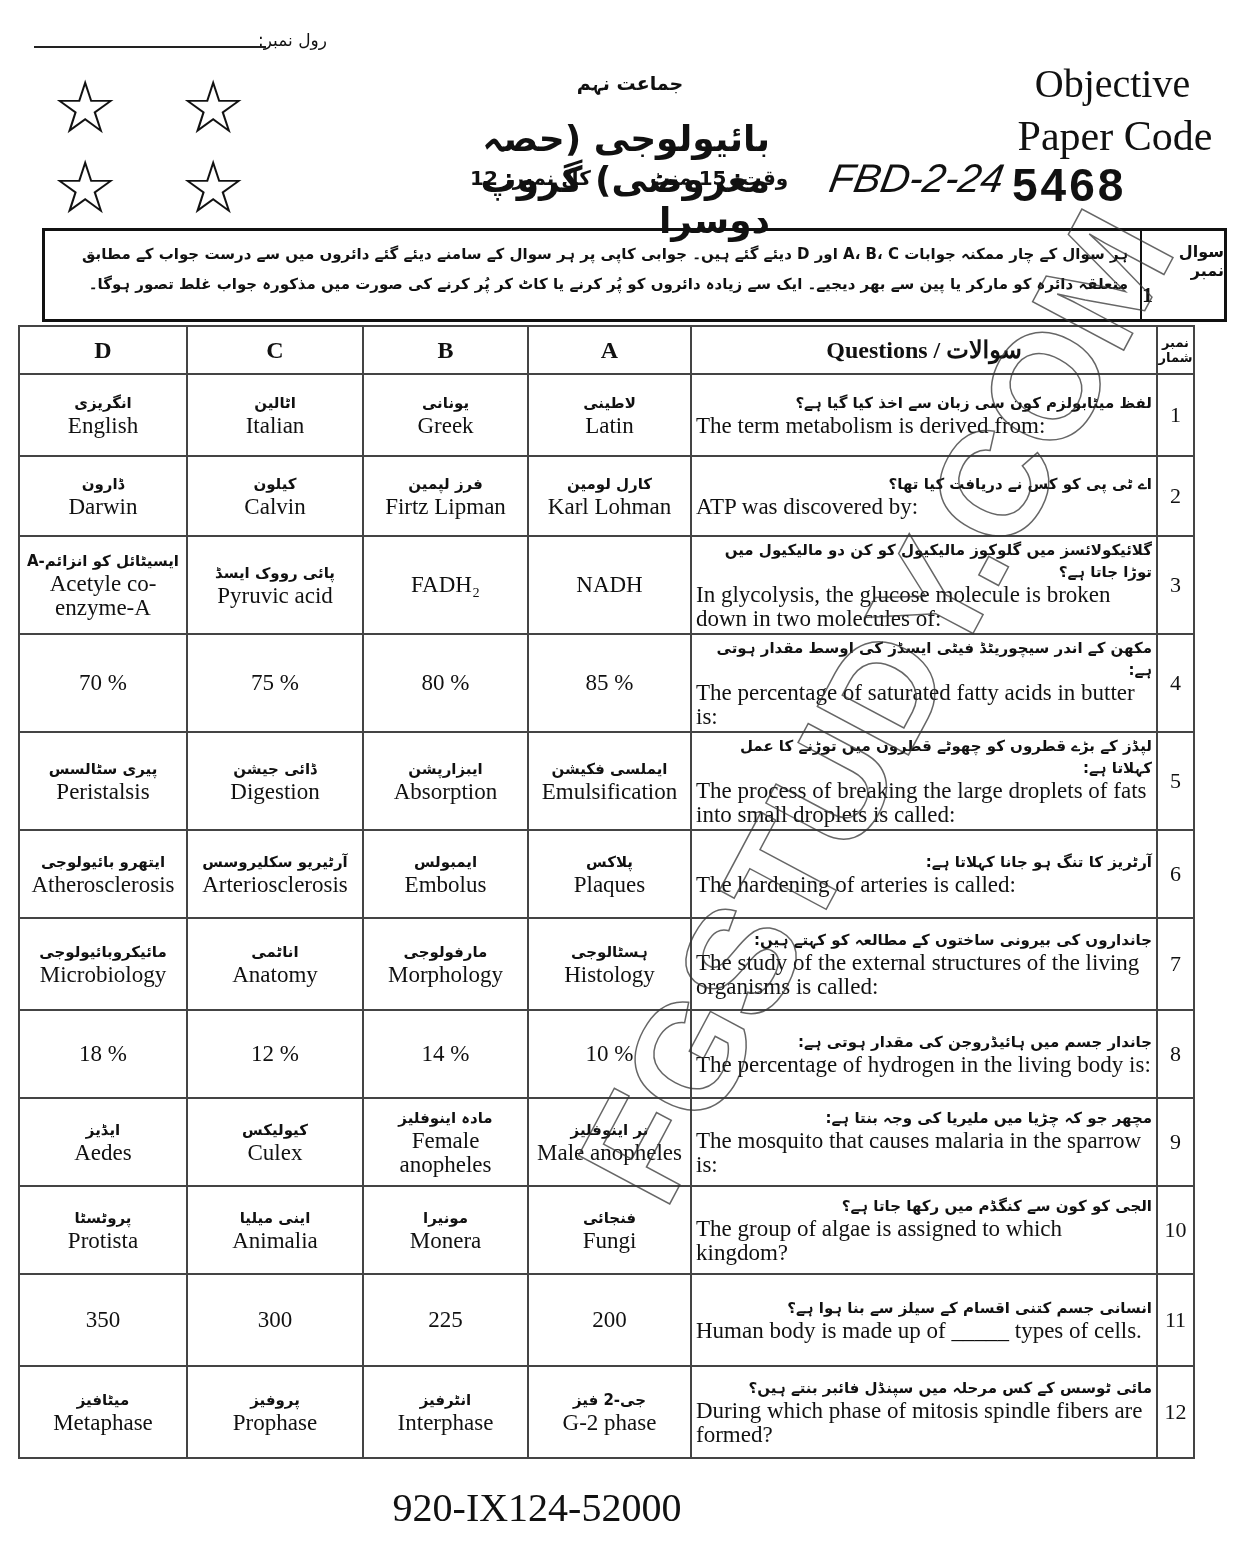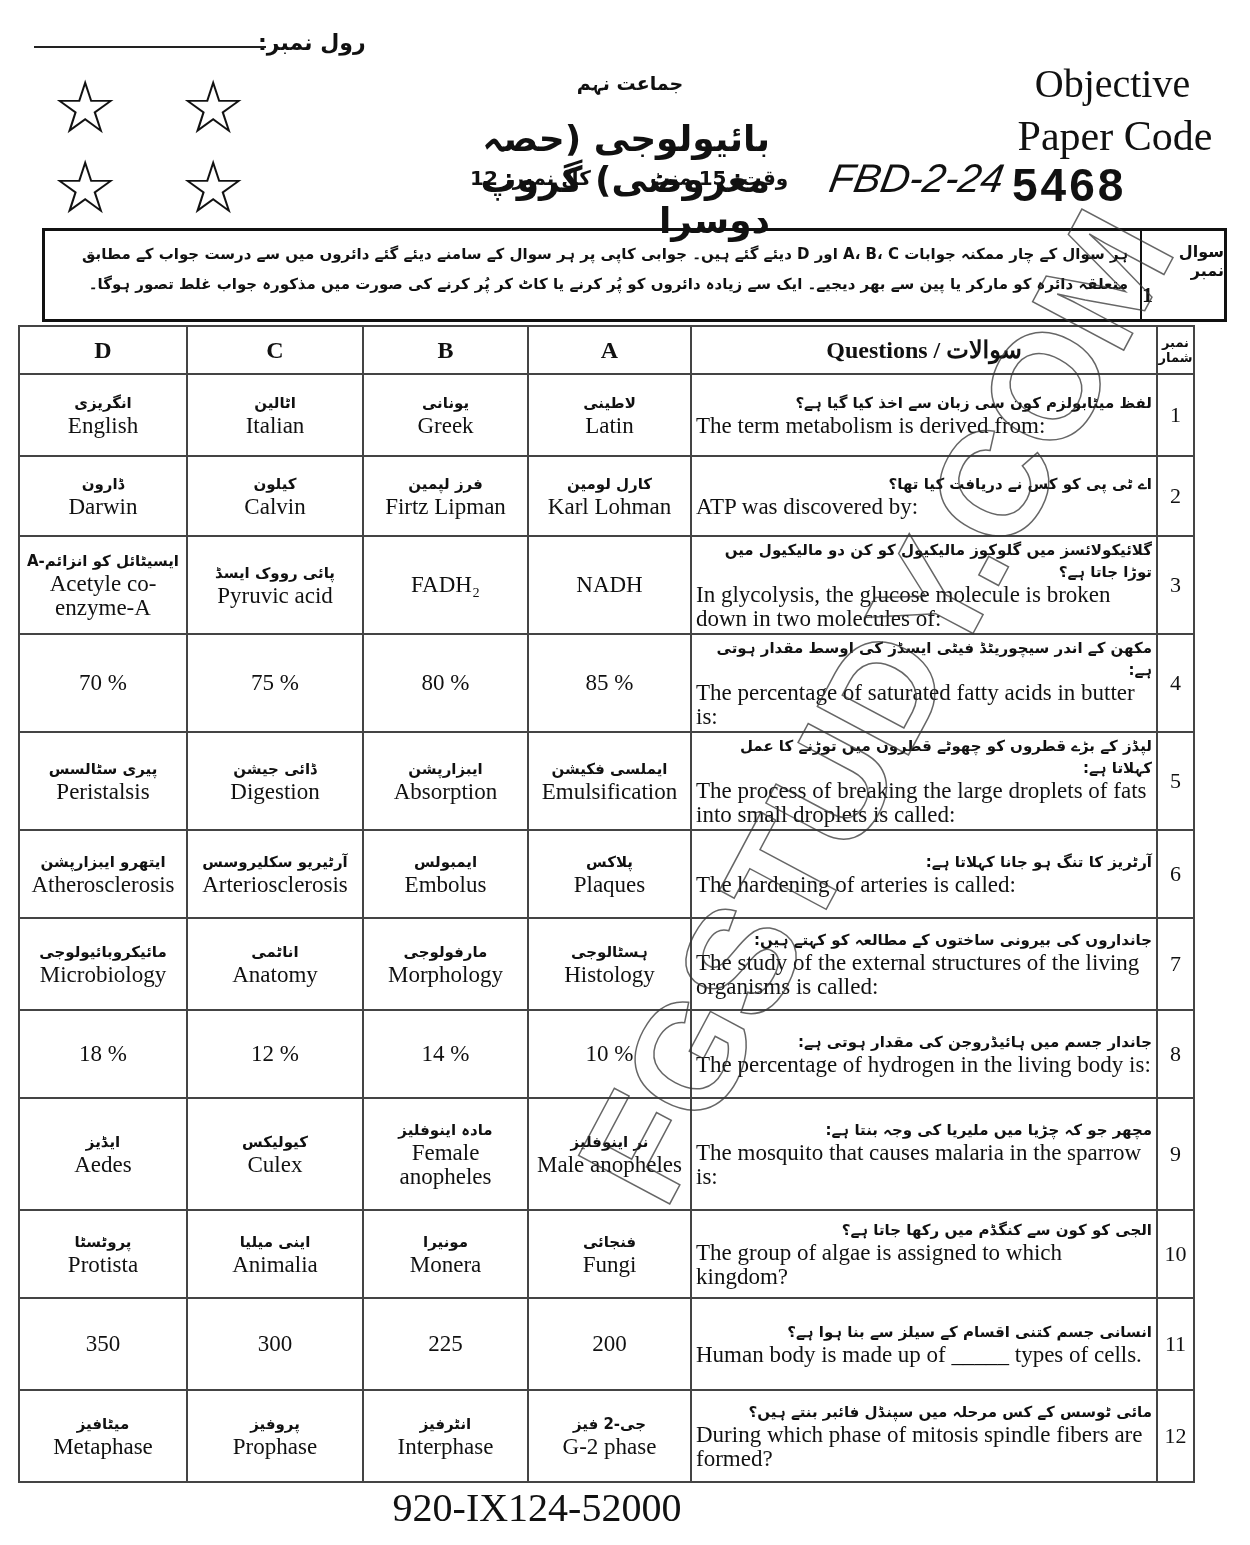--- a/index.html
+++ b/index.html
@@ -1,19 +1,19 @@
 <!DOCTYPE html>
 <html><head>
 <meta charset="utf-8">
 <style>
   html, body { margin:0; padding:0; background:#fff; }
   body { width:1250px; height:1545px; position:relative; overflow:hidden; color:#111; font-family:"Liberation Serif", serif; }
   .abs { position:absolute; }
   .urdu { font-family:"DejaVu Sans", sans-serif; direction:rtl; unicode-bidi:embed; }
-  #roll-label { left:258px; top:30px; font-size:22px; font-weight:bold; }
+  #roll-label { left:258px; top:30px; font-size:17px; font-weight:normal; }
   #roll-line { left:34px; top:46px; width:232px; border-bottom:2px solid #222; }
   .star { font-size:74px; line-height:74px; color:#111; font-family:"DejaVu Sans", sans-serif; }
   #class-label { left:560px; top:72px; width:140px; text-align:center; font-size:19px; font-weight:bold; }
   #subject-label { left:410px; top:118px; width:360px; text-align:right; font-size:36px; font-weight:bold; }
   #time-label { left:650px; top:166px; font-size:20px; font-weight:bold; }
   #marks-label { left:470px; top:166px; font-size:20px; font-weight:bold; }
   #objective-title { left:1020px; top:60px; width:185px; text-align:center; font-size:40px; }
   #paper-code-title { left:1010px; top:112px; width:210px; text-align:center; font-size:42px; }
   #handwritten-code { left:830px; top:156px; font-size:40px; font-style:italic; font-family:"Liberation Sans", sans-serif; transform:skewX(-10deg); }
   #paper-code-number { left:1012px; top:158px; font-size:46px; font-weight:bold; letter-spacing:3px; font-family:"Liberation Sans", sans-serif; }
@@ -187,21 +187,21 @@
           <span class="opt-en">Emulsification</span>
         </td>
         <td class="q-cell">
           <span class="q-urdu urdu">لپڈز کے بڑے قطروں کو چھوٹے قطروں میں توڑنے کا عمل کہلاتا ہے:</span>
           <span class="q-en">The process of breaking the large droplets of fats into small droplets is called:</span>
         </td>
         <td class="num-cell">5</td>
       </tr>
       <tr style="height: 88px;">
         <td>
-          <span class="opt-urdu urdu">ایتھرو ایبزارپشن</span>
+          <span class="opt-urdu urdu">ایتھرو بائیولوجی</span>
           <span class="opt-en">Atherosclerosis</span>
         </td>
         <td>
           <span class="opt-urdu urdu">آرٹیریو سکلیروسس</span>
           <span class="opt-en">Arteriosclerosis</span>
         </td>
         <td>
           <span class="opt-urdu urdu">ایمبولس</span>
           <span class="opt-en">Embolus</span>
         </td>
@@ -250,21 +250,21 @@
         </td>
         <td>
           <span class="opt-en">10 %</span>
         </td>
         <td class="q-cell">
           <span class="q-urdu urdu">جاندار جسم میں ہائیڈروجن کی مقدار ہوتی ہے:</span>
           <span class="q-en">The percentage of hydrogen in the living body is:</span>
         </td>
         <td class="num-cell">8</td>
       </tr>
-      <tr style="height: 112px;">
+      <tr style="height: 88px;">
         <td>
           <span class="opt-urdu urdu">ایڈیز</span>
           <span class="opt-en">Aedes</span>
         </td>
         <td>
           <span class="opt-urdu urdu">کیولیکس</span>
           <span class="opt-en">Culex</span>
         </td>
         <td>
           <span class="opt-urdu urdu">مادہ اینوفلیز</span>

